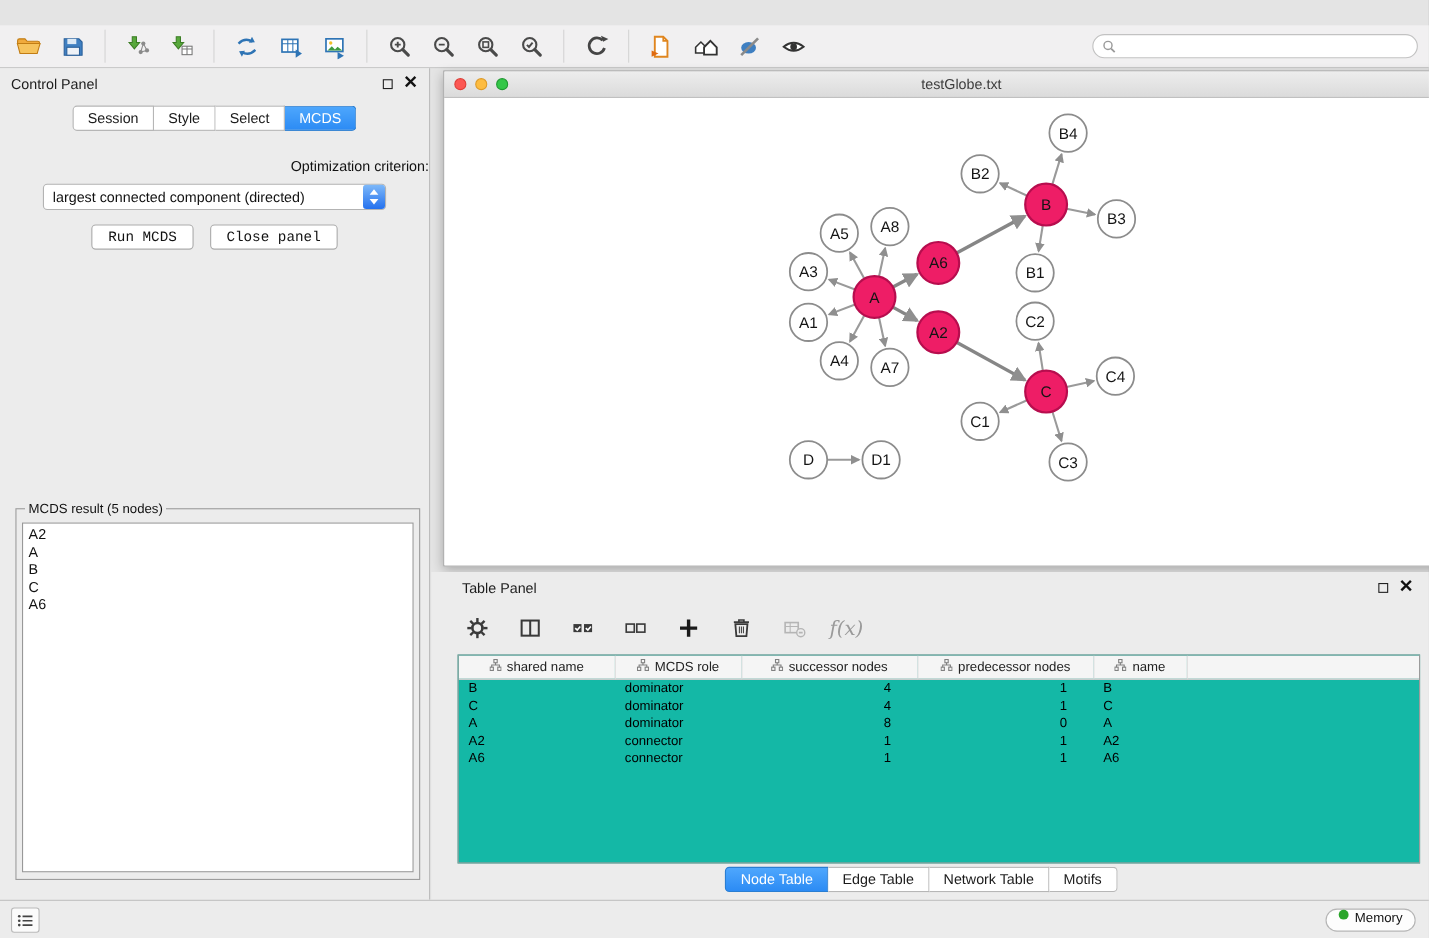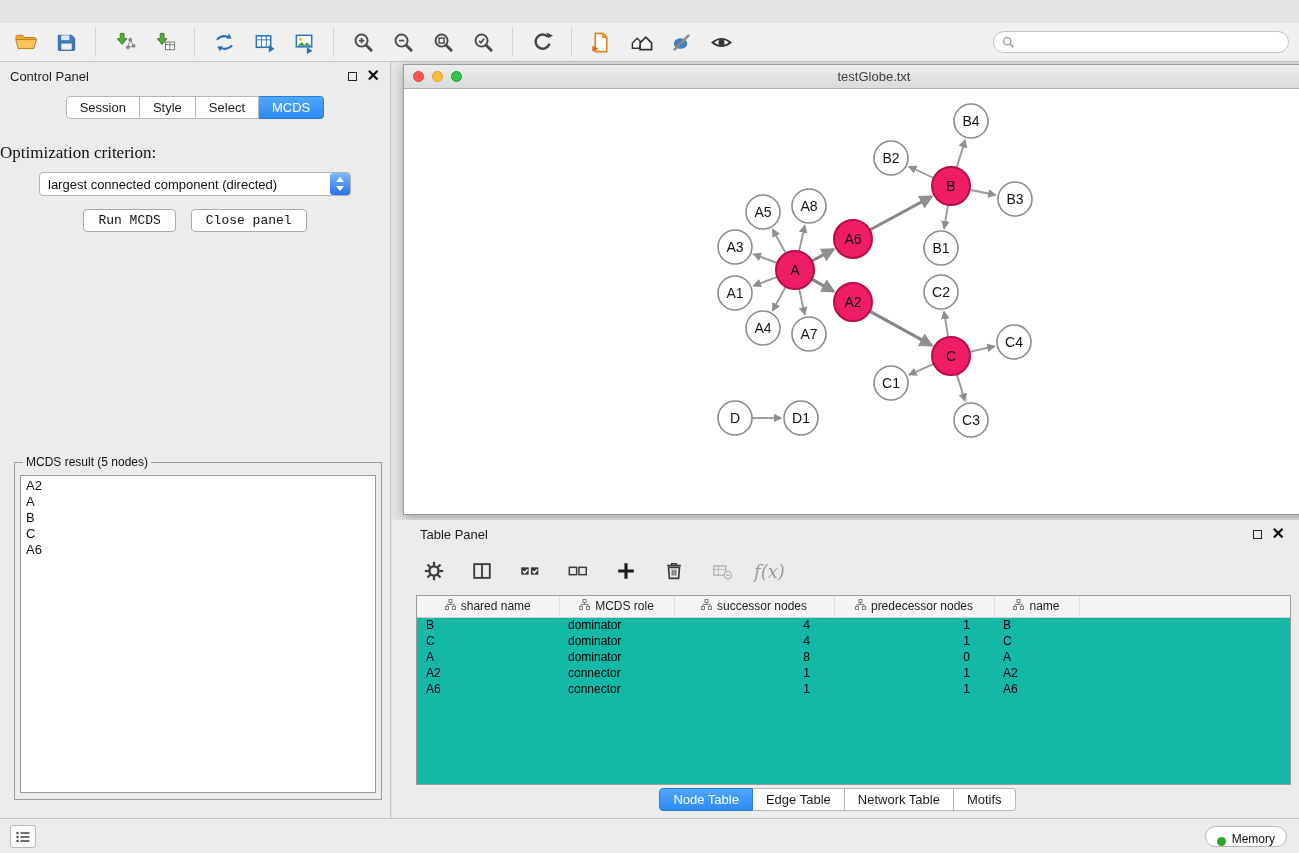--- a/index.html
+++ b/index.html
@@ -33,21 +33,21 @@
     border-right:1px solid #bdbdbd; }
   .panel-header { height:28px; display:flex; align-items:center; padding:0 10px; font-size:13px; color:#1d1d1d; }
   .panel-controls { margin-left:auto; display:flex; gap:10px; align-items:center; }
   .float-btn { width:9px; height:9px; border:1.5px solid #222; background:transparent; }
   .close-btn { font-size:16px; font-weight:bold; color:#111; line-height:12px; }
   .segmented { display:flex; justify-content:center; margin-top:6px; }
   .seg { font-size:13px; padding:3px 13px; background:#fff; border:1px solid #b6b6b6; border-left:none; color:#1b1b1b; }
   .seg:first-child { border-left:1px solid #b6b6b6; border-radius:4px 0 0 4px; }
   .seg:last-child { border-radius:0 4px 4px 0; }
   .seg.active { background:linear-gradient(#4ea7fd,#2c8bf4); color:#fff; border-color:#2a7ed2; }
-  .opt-label { text-align:left; margin-top:24px; font-size:17px; color:#111;font-family:Liberation Serif, serif; }
+  .opt-label { text-align:right; margin-top:24px; font-size:13px; color:#111; }
   .dropdown { margin:9px auto 0; width:312px; height:24px; background:#fff; border:1px solid #b3b3b3;
     border-radius:4px; display:flex; align-items:center; }
   .dropdown .val { flex:1; font-size:13px; padding-left:8px; color:#111; white-space:nowrap; overflow:hidden; }
   .stepper { width:20px; height:22px; border-radius:3px; background:linear-gradient(#7db8f9,#2471ee);
     margin-right:0px; position:relative; }
   .stepper::before, .stepper::after { content:""; position:absolute; left:6px;
     border-left:4px solid transparent; border-right:4px solid transparent; }
   .stepper::before { top:4px; border-bottom:5px solid #fff; }
   .stepper::after { bottom:4px; border-top:5px solid #fff; }
   .btn-row { display:flex; justify-content:center; gap:15px; margin-top:13px; }
@@ -91,21 +91,21 @@
   .node-table tbody td { height:16px; padding:0 9px; color:#000; white-space:nowrap; overflow:hidden; }
   .node-table tbody td.num { text-align:right; padding-right:24px; }
   .tp-tabs { position:absolute; left:0; right:16px; bottom:7px; display:flex; justify-content:center; }
 
   
   .statusbar { position:absolute; left:0; right:0; bottom:0; height:35px; background:#ececec;
     border-top:1px solid #c2c2c2; }
   .status-list-btn { position:absolute; left:10px; top:6px; width:26px; height:23px; background:#fbfbfb;
     border:1px solid #b9b9b9; border-radius:3px; display:flex; align-items:center; justify-content:center; }
   .memory-btn { position:absolute; right:12px; top:7px; height:21px; border:1px solid #b5b5b5; border-radius:11px;
-    background:#fdfdfd; display:flex; align-items:flex-end; gap:6px; padding:0 11px; font-size:12px; color:#111; }
+    background:#fdfdfd; display:flex; align-items:flex-start; gap:6px; padding:0 11px; font-size:12px; color:#111; }
   .memory-dot { width:9px; height:9px; border-radius:50%; background:#2aa52a; }
 </style>
 </head>
 <body>
 
 <div class="app">
 
 
   <div class="toolbar">
     <div class="tool-btn">

